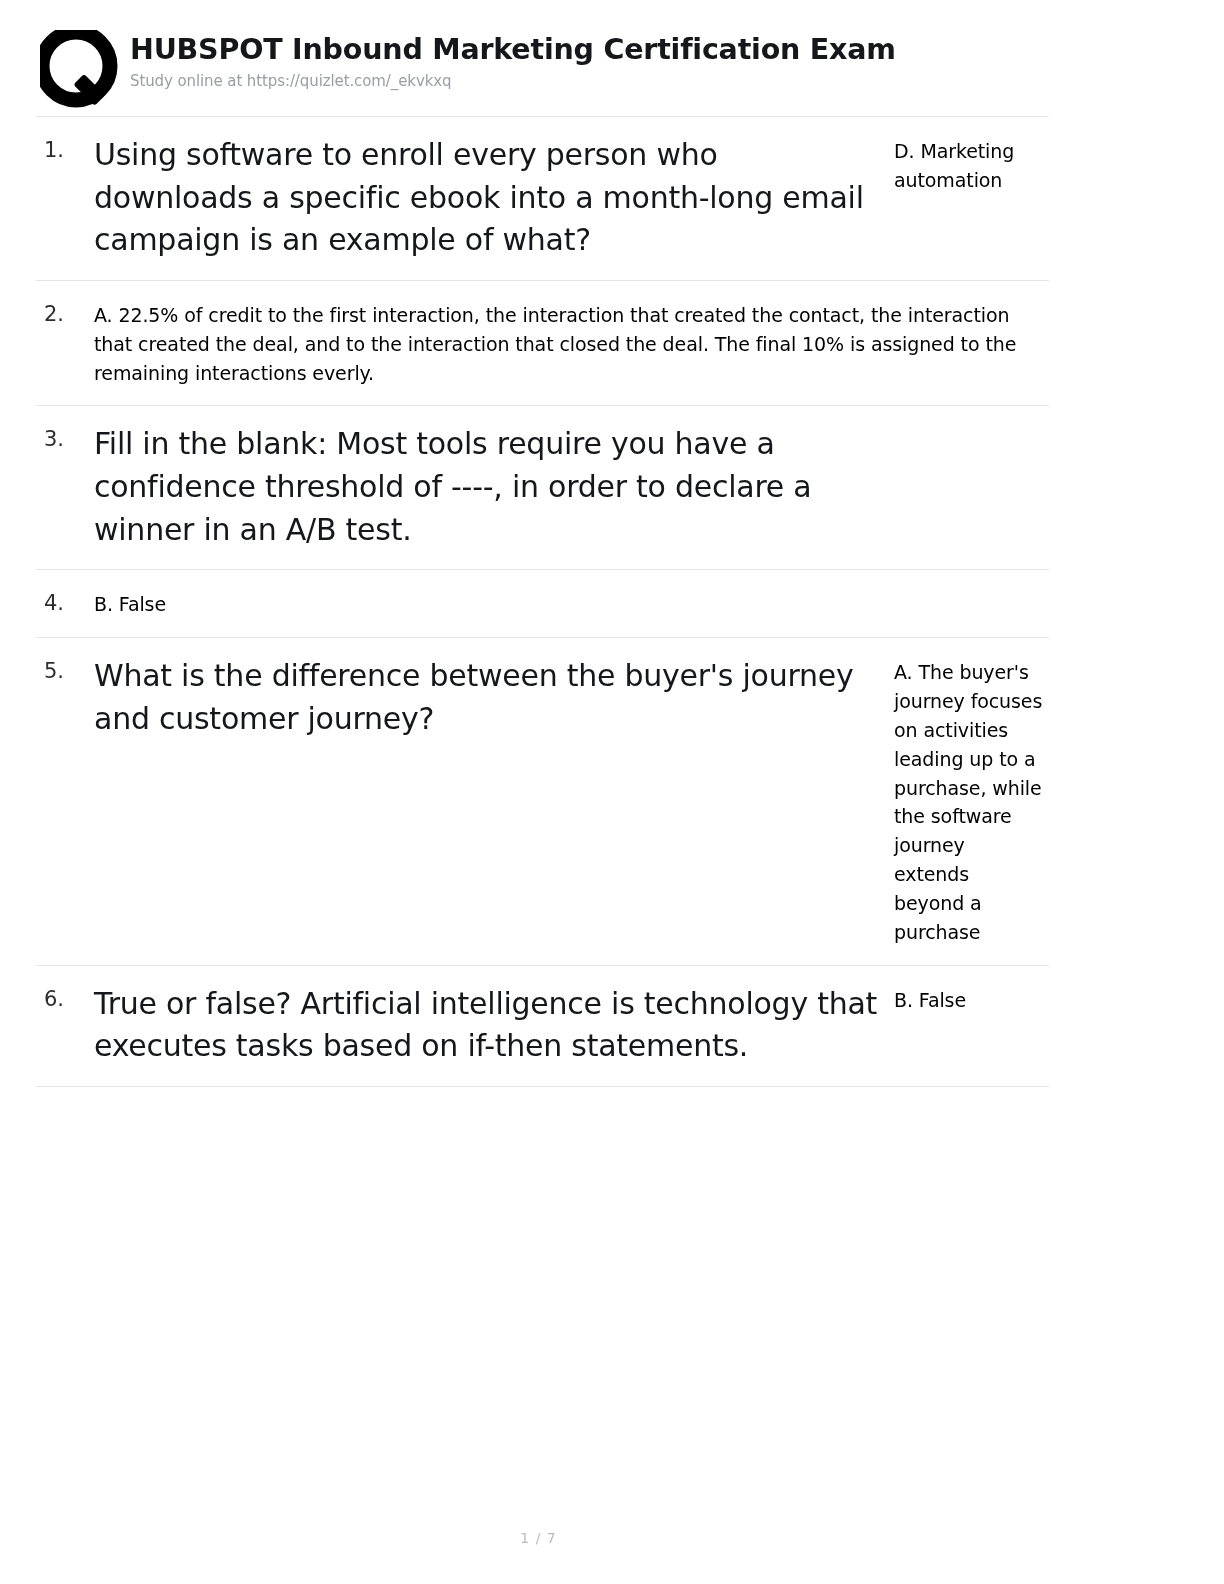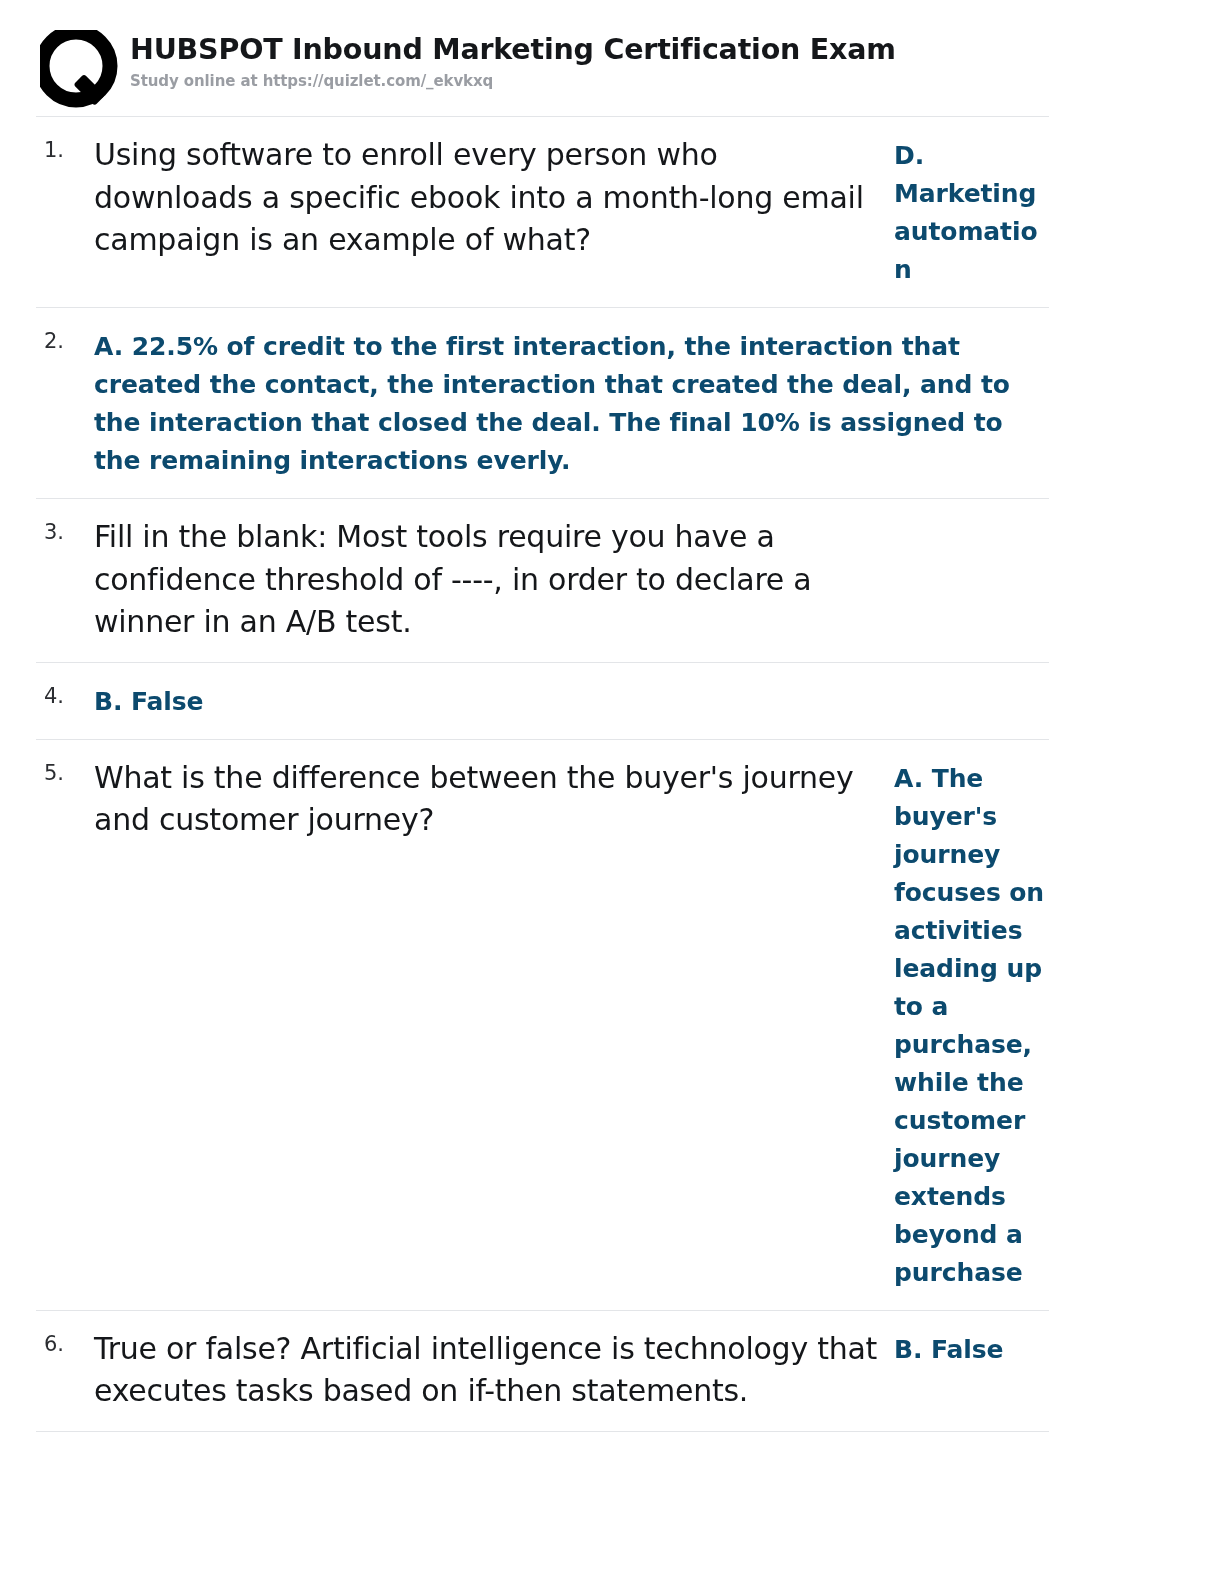--- a/index.html
+++ b/index.html
@@ -45,21 +45,21 @@
     font-size: 28.5px;
     font-weight: 600;
     letter-spacing: -0.2px;
     color: #15171a;
     line-height: 1.1;
     white-space: nowrap;
   }
   .doc-sub {
     font-family: "DejaVu Sans", sans-serif;
     font-size: 15px;
-    font-weight: 700;
+    font-weight: 400;
     color: #9a9da3;
     margin-top: 7px;
     letter-spacing: -0.1px;
   }
 
   
   .rows {
     width: 100%;
     border-top: 1.5px solid #e3e5e8;
   }
@@ -84,23 +84,23 @@
     width: 800px;
     font-size: 30px;
     font-weight: 500;
     color: #15171a;
     line-height: 1.42;
     letter-spacing: -0.25px;
     padding-right: 12px;
   }
   .qans {
     flex: 1 1 auto;
-    font-size: 25px;
-    font-weight: 700;
-    color: #0c4a6e;
+    font-size: 19px;
+    font-weight: 400;
+    color: #000000;
     line-height: 1.52;
     letter-spacing: -0.1px;
     padding-top: 3px;
     padding-right: 4px;
     word-break: break-word;
   }
 
   
   .footer {
     position: absolute;
@@ -150,24 +150,25 @@
     </div>
 
     <div class="qrow">
       <div class="qnum">4.</div>
       <div class="qans">B. False</div>
     </div>
 
     <div class="qrow">
       <div class="qnum">5.</div>
       <div class="qtext">What is the difference between the buyer's journey and customer journey?</div>
-      <div class="qans">A. The buyer's journey focuses on activities leading up to a purchase, while the customer journey extends beyond a purchase</div>
+      <div class="qans">A. The buyer's journey focuses on activities leading up to a purchase, while the software journey extends beyond a purchase</div>
     </div>
 
     <div class="qrow">
       <div class="qnum">6.</div>
       <div class="qtext">True or false? Artificial intelligence is technology that executes tasks based on if-then statements.</div>
       <div class="qans">B. False</div>
     </div>
 
   </div>
 
+  <div class="footer">1 / 7</div>
 </div>
 
 </body></html>

